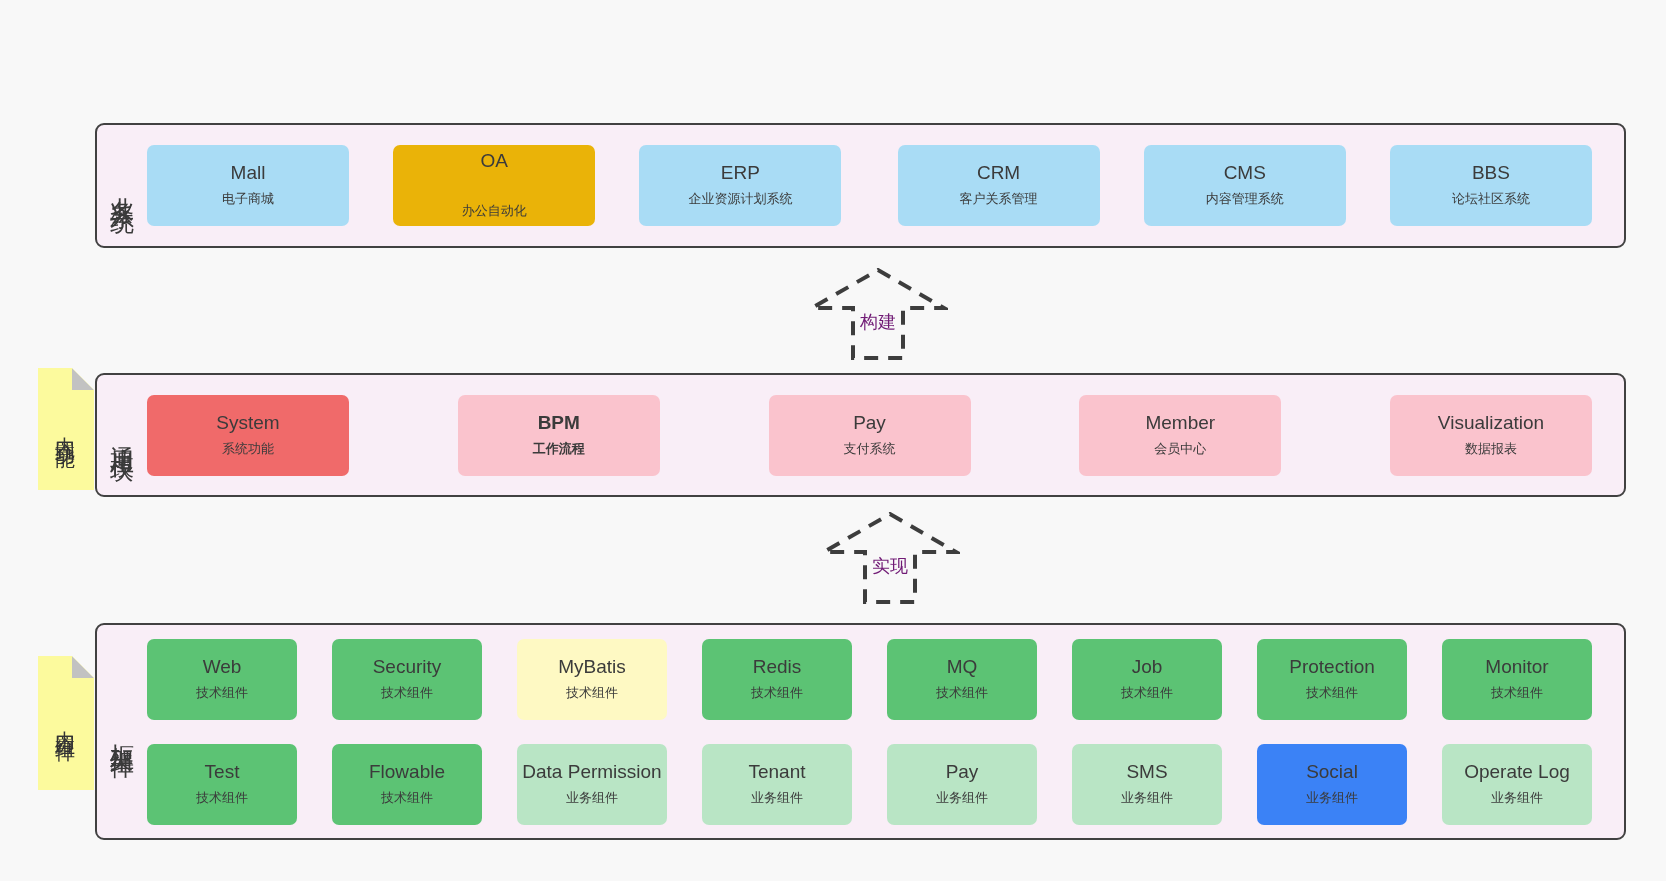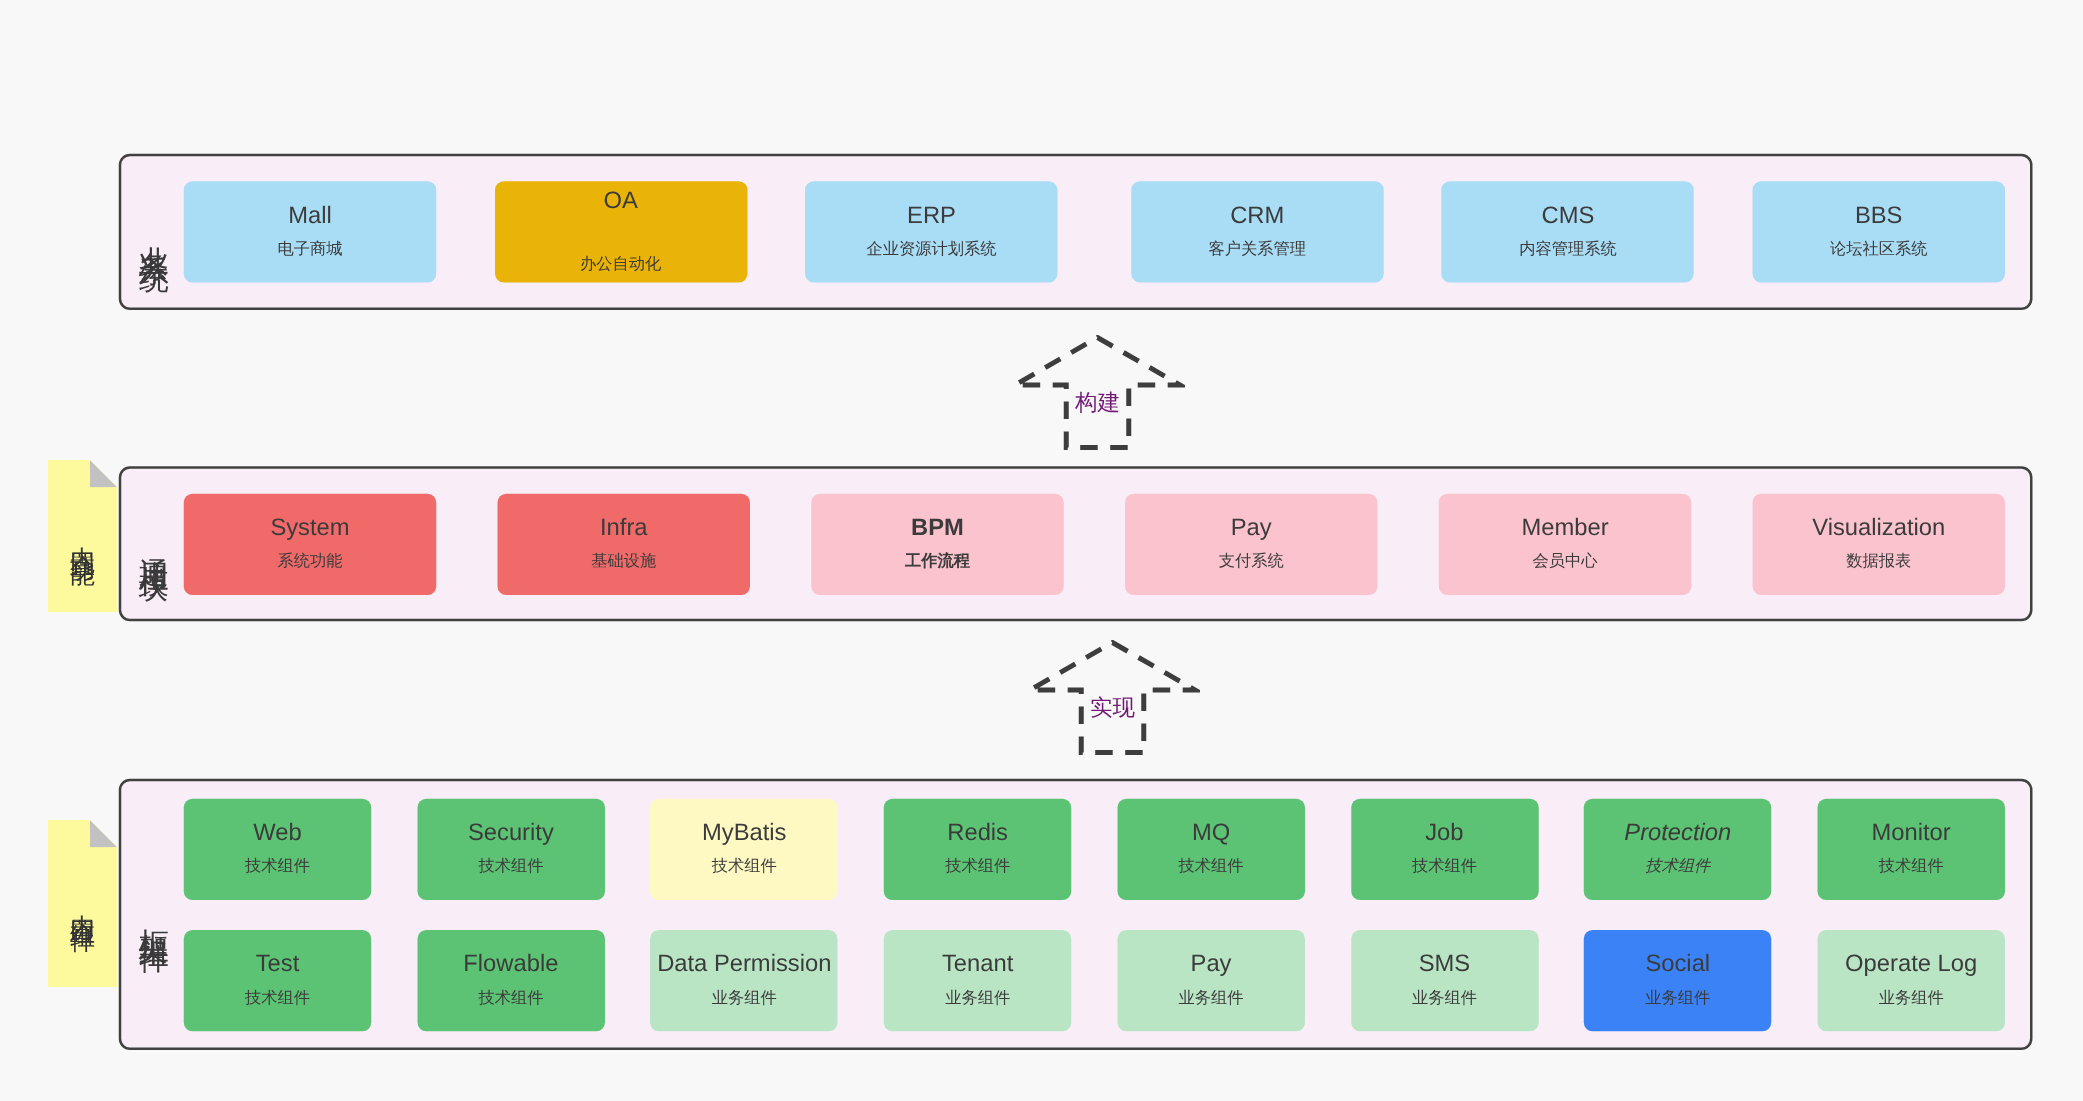--- a/index.html
+++ b/index.html
@@ -18,21 +18,21 @@
   .band-top{top:123px;height:125px;}
   .band-mid{top:373px;height:124px;}
   .band-bot{top:623px;height:217px;}
   .band-label{
     flex:0 0 50px;display:flex;align-items:center;justify-content:center;
     font-size:24px;color:#3a3a3a;
   }
   .v-text{writing-mode:vertical-rl;text-orientation:upright;letter-spacing:4px;}
   .band-content{
     flex:1;display:flex;flex-direction:column;justify-content:center;
-    gap:24px;padding-right:20px;
+    gap:24px;padding-right:32px;
   }
   .row{display:flex;justify-content:space-between;}
   .box{
     height:81px;border-radius:7px;box-sizing:border-box;padding:2px 4px;
     display:flex;flex-direction:column;align-items:center;justify-content:center;
     text-align:center;color:#3b3b3b;
   }
   .box-w{width:202px;}
   .box-n{width:150px;}
   .box .en{font-size:19px;line-height:26px;}
@@ -107,24 +107,20 @@
     <span>内置功能</span>
   </div>
   <section class="band band-mid">
     <div class="band-label v-text">通用模块</div>
     <div class="band-content">
       <div class="row">
         <div class="box box-w" style="background: rgb(240, 106, 106);">
           <div class="en">System</div>
           <div class="zh">系统功能</div>
         </div>
-        <div class="box box-w" style="background: rgb(240, 106, 106);">
-          <div class="en">Infra</div>
-          <div class="zh">基础设施</div>
-        </div>
         <div class="box box-w" style="background: rgb(250, 195, 205); font-weight: bold;">
           <div class="en">BPM</div>
           <div class="zh">工作流程</div>
         </div>
         <div class="box box-w" style="background: rgb(250, 195, 205);">
           <div class="en">Pay</div>
           <div class="zh">支付系统</div>
         </div>
         <div class="box box-w" style="background: rgb(250, 195, 205);">
           <div class="en">Member</div>
@@ -170,21 +166,21 @@
           <div class="zh">技术组件</div>
         </div>
         <div class="box box-n" style="background: rgb(92, 195, 116);">
           <div class="en">MQ</div>
           <div class="zh">技术组件</div>
         </div>
         <div class="box box-n" style="background: rgb(92, 195, 116);">
           <div class="en">Job</div>
           <div class="zh">技术组件</div>
         </div>
-        <div class="box box-n" style="background: rgb(92, 195, 116); font-style: italic;">
+        <div class="box box-n" style="background: rgb(92, 195, 116);">
           <div class="en">Protection</div>
           <div class="zh">技术组件</div>
         </div>
         <div class="box box-n" style="background: rgb(92, 195, 116);">
           <div class="en">Monitor</div>
           <div class="zh">技术组件</div>
         </div>
       </div>
       <div class="row">
         <div class="box box-n" style="background: rgb(92, 195, 116);">

